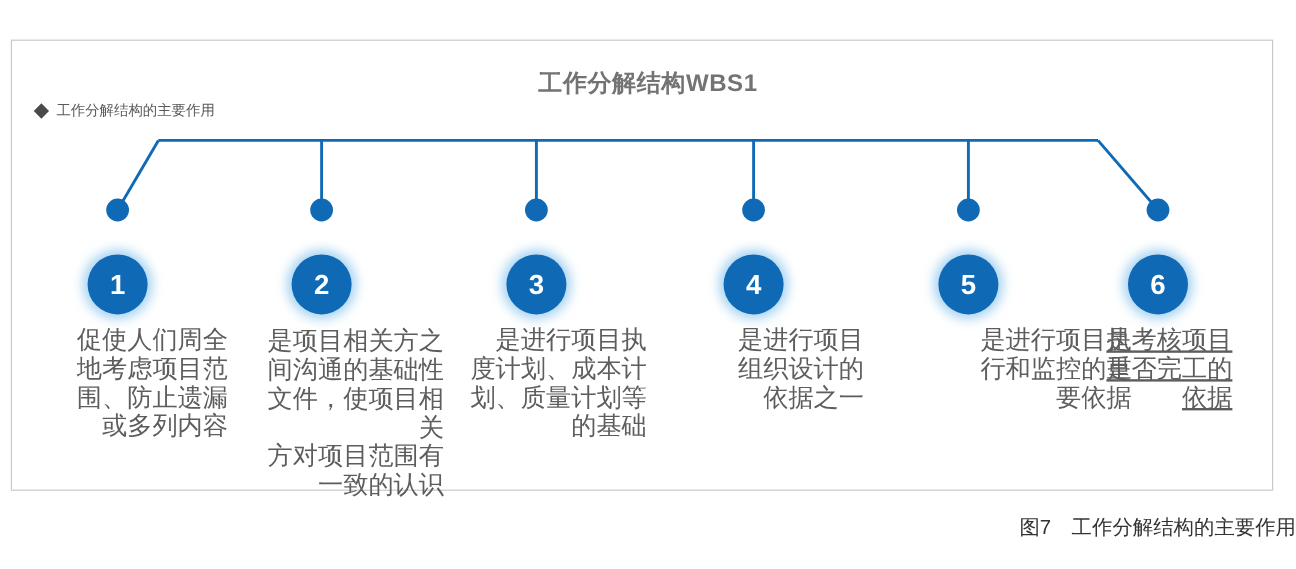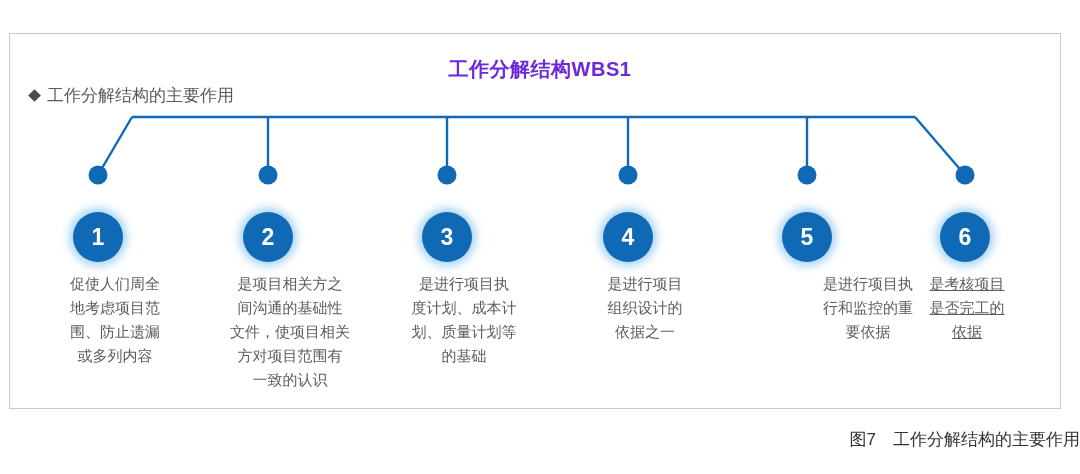--- a/index.html
+++ b/index.html
@@ -20,29 +20,29 @@
     box-sizing:border-box;
     background:#ffffff;
   }
 
   .title{
     position:absolute;
     left:0; top:56px; width:1080px;
     text-align:center;
     font-size:20px;
     font-weight:bold;
-    color:#6d28d9;
+    color:#737373;
     letter-spacing:.5px;
     white-space:nowrap;
   }
 
   .subtitle{
     position:absolute;
     left:30px; top:84px;
-    font-size:17px;
+    font-size:12px;
     color:#5a5a5a;
     white-space:nowrap;
     display:flex;
     align-items:center;
     gap:8px;
   }
   .subtitle .dia{
     display:inline-block;
     width:9px;height:9px;
     background:#4a4a4a;
@@ -67,25 +67,25 @@
     display:flex;
     align-items:center;
     justify-content:center;
     box-shadow:0 0 9px 4px rgba(95,175,232,0.55);
     box-sizing:border-box;
   }
 
   .blurb{
     position:absolute;
     top:272px;
-    font-size:15px;
+    font-size:21px;
     line-height:24px;
     color:#5d5d5d;
     width:150px;
-    text-align:center;
+    text-align:right;
     white-space:pre-line;
   }
 
   .caption{
     position:absolute;
     left:0; top:428px; width:1080px;
     text-align:right;
     font-size:17px;
     color:#333333;
     white-space:pre;

